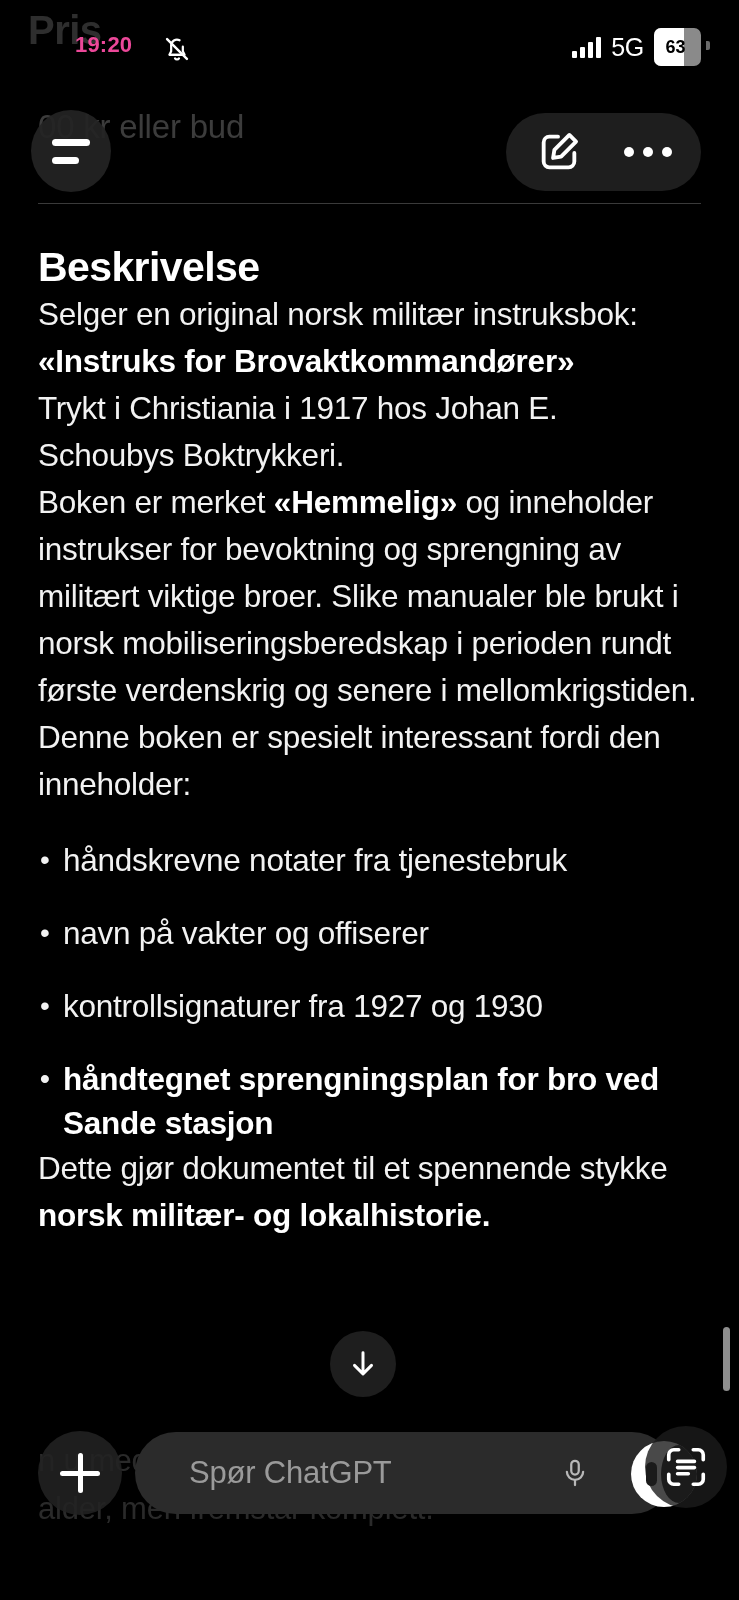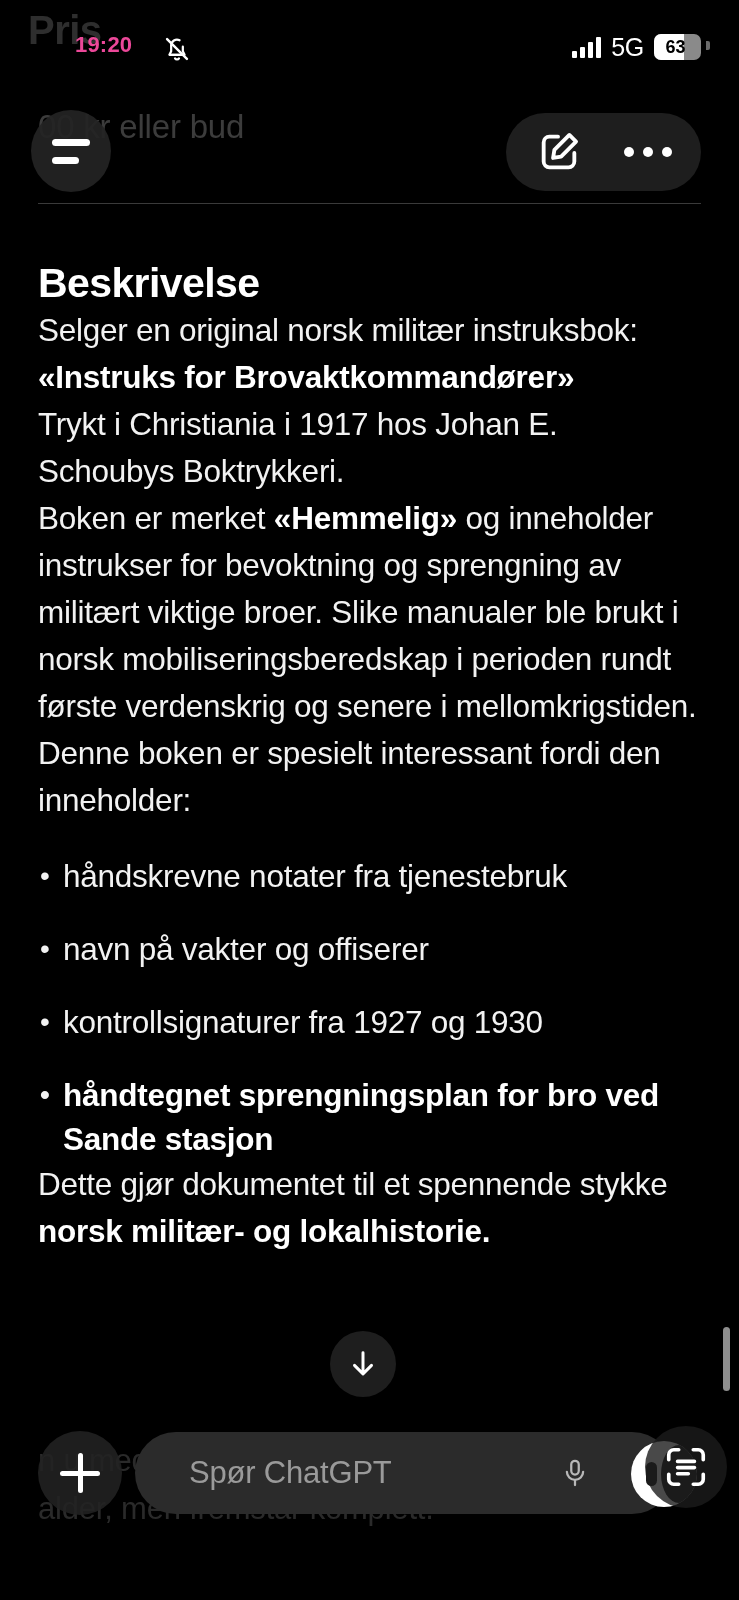--- a/index.html
+++ b/index.html
@@ -121,21 +121,21 @@
 
   .net {
     font-size: 25px;
     font-weight: 500;
     color: #ffffff;
     letter-spacing: -0.3px;
   }
   .batt {
     position: relative;
     width: 47px;
-    height: 26px;
+    height: 38px;
     border-radius: 7px;
     background: #8a8a8a;
     overflow: hidden;
     display: flex;
     align-items: center;
   }
   .batt-fill {
     position: absolute;
     left: 0; top: 0; bottom: 0;
     width: 63%;
@@ -243,21 +243,21 @@
     width: 739px;
     height: 1210px;
     z-index: 20;
     padding: 0 38px;
   }
   .sec-title {
     font-size: 41px;
     font-weight: 700;
     color: #ffffff;
     letter-spacing: -0.6px;
-    margin-top: 48px;
+    margin-top: 32px;
   }
   p.body {
     font-size: 31.5px;
     line-height: 47px;
     color: #f2f2f2;
     letter-spacing: -0.25px;
   }
   .b { font-weight: 700; color: #ffffff; }
 
   ul.bullets {

